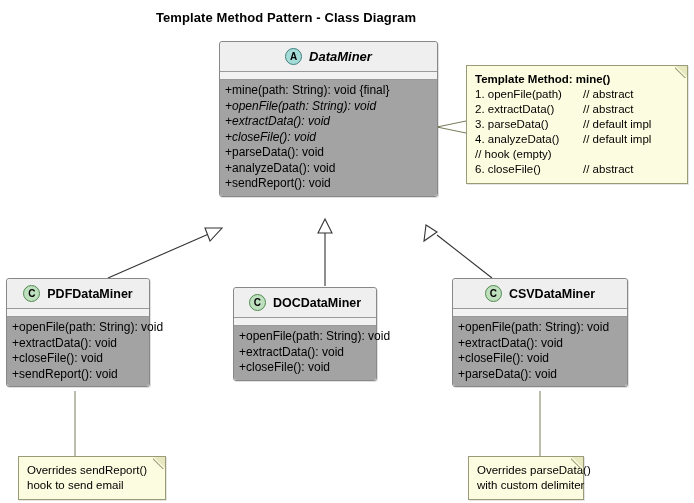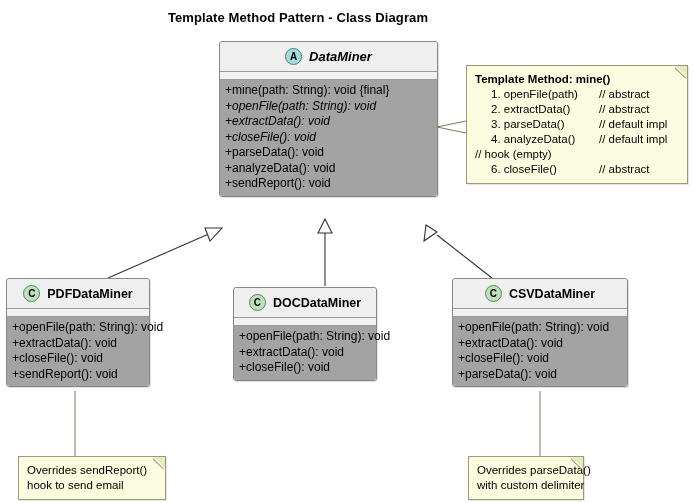--- a/index.html
+++ b/index.html
@@ -19,21 +19,20 @@
   
   #diagram-title {
     position: absolute;
     top: 10px;
     left: 0;
     width: 572px;
     text-align: center;
     font-size: 13px;
     font-weight: bold;
     letter-spacing: 0.1px;
-    padding-left: 12px;
   }
 
   
   #connector-layer {
     position: absolute;
     left: 0;
     top: 0;
     width: 694px;
     height: 503px;
   }
@@ -143,21 +142,21 @@
     white-space: nowrap;
   }
   .note-line.note-title { font-weight: bold; }
 
   .note-row {
     display: flex;
     font-size: 11.5px;
     line-height: 15px;
     white-space: nowrap;
   }
-  .note-row .nr-step { width: 108px; flex: none; margin-left: 16px; }
+  .note-row .nr-step { width: 108px; flex: none; }
   .note-row .nr-cmt { }
 </style>
 </head>
 <body>
 
 <div id="diagram-title">Template Method Pattern - Class Diagram</div>
 
 <svg id="connector-layer" xmlns="http://www.w3.org/2000/svg" viewBox="0 0 694 503">
 
   <g>

